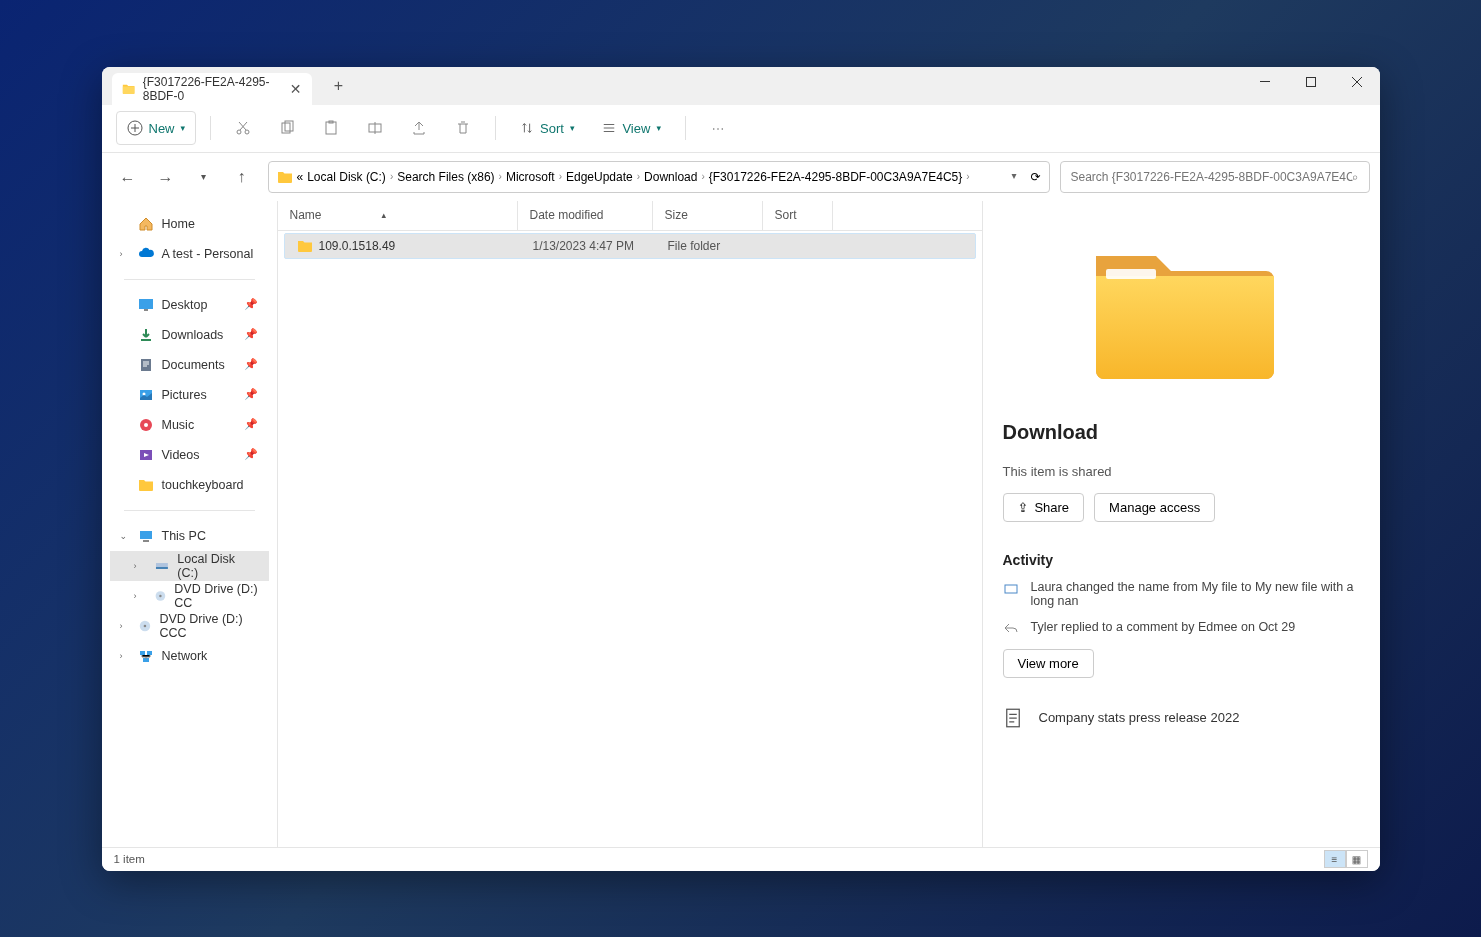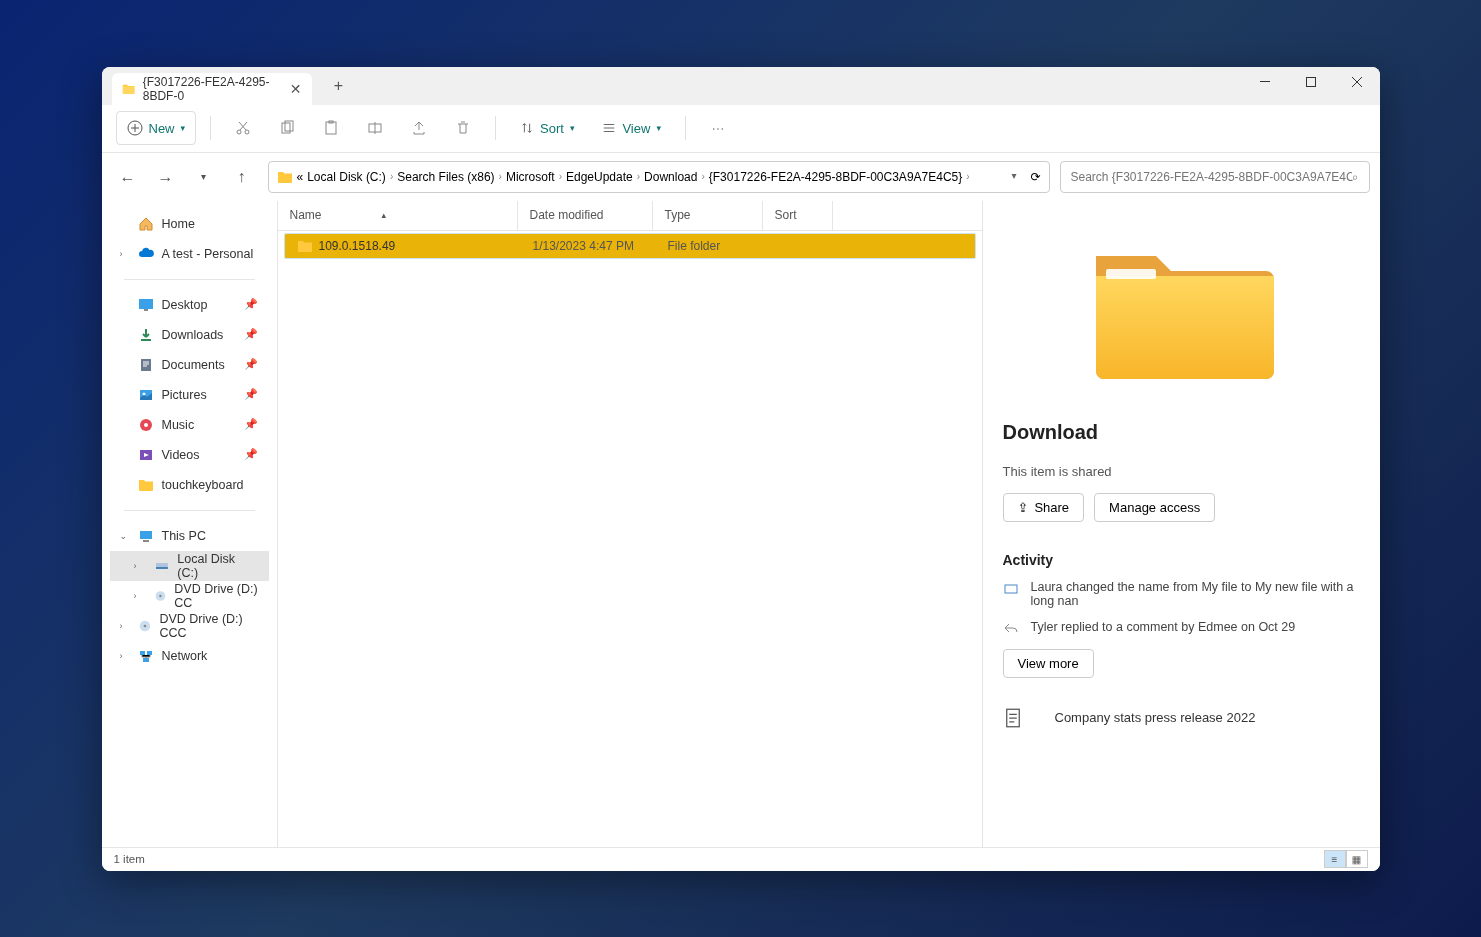--- a/index.html
+++ b/index.html
@@ -36,35 +36,35 @@
 .pin { margin-left: auto; color: #999; font-size: 11px; }
 .side-sep { height: 1px; background: #e5e5e5; margin: 10px 14px; }
 .filelist { flex: 1; display: flex; flex-direction: column; }
 .columns { height: 30px; display: flex; align-items: center; border-bottom: 1px solid #e5e5e5; font-size: 12px; color: #555; }
 .col { padding: 0 12px; border-right: 1px solid #e5e5e5; height: 100%; display: flex; align-items: center; }
 .col.name { width: 240px; }
 .col.date { width: 135px; }
 .col.type { width: 110px; }
 .col.size { width: 70px; }
 .sort-ind { margin-left: 60px; font-size: 9px; }
-.row { height: 26px; display: flex; align-items: center; font-size: 12px; color: #333; border: 1px solid #cce4f7; background: #eab308; margin: 2px 6px 0 6px; border-radius: 2px; }
+.row { height: 26px; display: flex; align-items: center; font-size: 12px; color: #333; border: 1px solid #cce4f7; background: #e5e5e5; margin: 2px 6px 0 6px; border-radius: 2px; }
 .row .cell { padding: 0 12px; }
 .row .cell.name { width: 236px; display: flex; align-items: center; gap: 6px; }
 .row .cell.date { width: 135px; color: #555; }
 .row .cell.type { width: 110px; color: #555; }
 .details { width: 398px; border-left: 1px solid #e5e5e5; padding: 20px; overflow-y: auto; }
 .big-folder { width: 200px; height: 160px; margin: 10px auto 30px; }
 .d-title { font-size: 20px; font-weight: 600; color: #222; margin-bottom: 20px; }
 .d-sub { font-size: 13px; color: #555; margin-bottom: 14px; }
 .d-btns { display: flex; gap: 10px; margin-bottom: 30px; }
 .d-btn { padding: 6px 14px; border: 1px solid #ccc; border-radius: 4px; background: #fff; font-size: 13px; cursor: pointer; display: flex; align-items: center; gap: 6px; }
 .d-section { font-size: 14px; font-weight: 600; margin-bottom: 12px; color: #222; }
 .activity-item { display: flex; gap: 12px; font-size: 12.5px; color: #444; margin-bottom: 12px; align-items: flex-start; }
 .activity-icon { width: 16px; height: 16px; flex-shrink: 0; margin-top: 1px; }
-.related-item { display: flex; gap: 32px; align-items: center; font-size: 13px; color: #333; margin-top: 12px; }
+.related-item { display: flex; gap: 16px; align-items: center; font-size: 13px; color: #333; margin-top: 12px; }
 .statusbar { height: 24px; border-top: 1px solid #e5e5e5; background: #fff; display: flex; align-items: center; padding: 0 12px; font-size: 11.5px; color: #555; }
 .view-toggle { margin-left: auto; display: flex; }
 .vt-btn { width: 22px; height: 18px; border: 1px solid #ccc; display: flex; align-items: center; justify-content: center; font-size: 10px; }
 .vt-btn.active { background: #cce4f7; }
 .folder-icon-svg { fill: #ffc83d; }
 svg { display: block; }
 </style>
 </head>
 <body>
 
@@ -327,21 +327,21 @@
     <div class="filelist">
       <div class="columns">
         <div class="col name">
             <span>Name</span>
             <span class="sort-ind">▴</span>
           </div>
         <div class="col date">
             <span>Date modified</span>
           </div>
         <div class="col type">
-            <span>Type</span>
+            <span>Size</span>
           </div>
         <div class="col size">
             <span>Sort</span>
           </div>
       </div>
       <div class="row">
         <div class="cell name">
             <svg width="16" height="16" viewBox="0 0 16 16">
               <path class="folder-icon-svg" d="M1 3h5l1.5 1.5H15v8.5a1 1 0 0 1-1 1H2a1 1 0 0 1-1-1V3z"></path>
             </svg>

